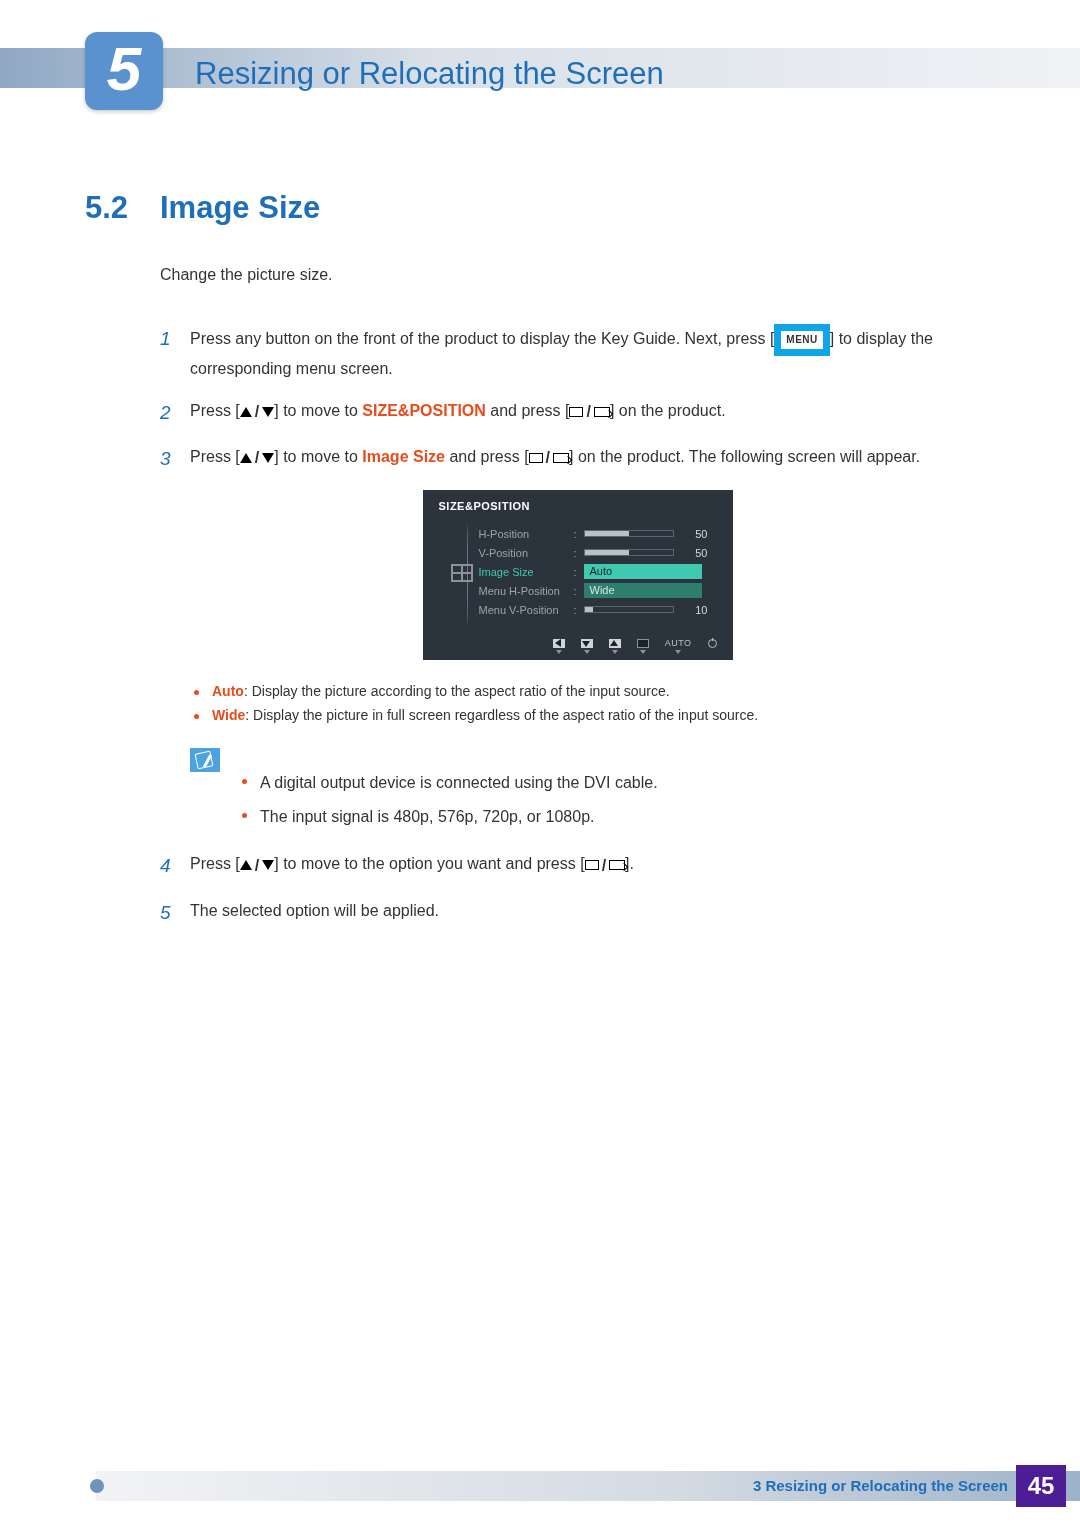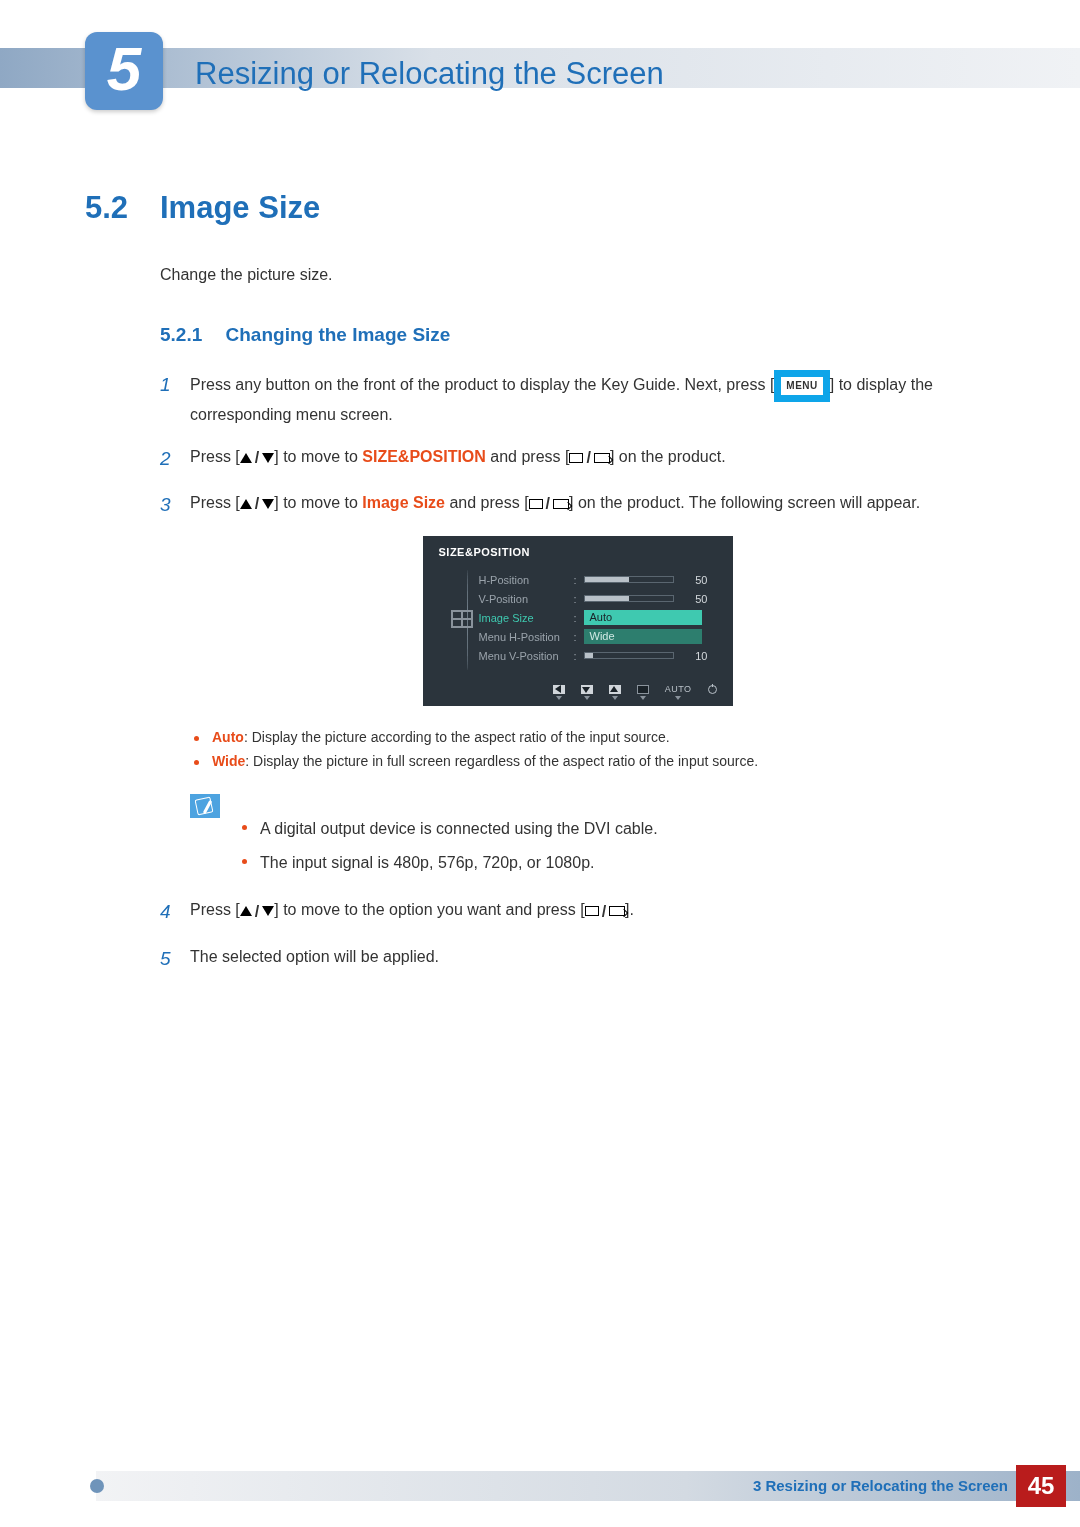--- a/index.html
+++ b/index.html
@@ -166,21 +166,21 @@
   .footer-dot {
     position: absolute; left: 90px; top: 14px; width: 14px; height: 14px;
     background: #6f94ba; border-radius: 50%;
   }
   .footer-text {
     position: absolute; right: 72px; top: 12px; font-size: 15px;
     color: #1f6fb8; font-weight: bold;
   }
   .page-box {
     position: absolute; right: 14px; top: 0; width: 50px; height: 42px;
-    background: #b91c1c; color: #fff; font-size: 24px; font-weight: bold;
+    background: #4c1d95; color: #fff; font-size: 24px; font-weight: bold;
     text-align: center; line-height: 42px;
   }
 </style>
 </head>
 <body>
 
 <div class="header-bar">
   <div class="header-grad"></div>
   <div class="chapter-box">5</div>
   <div class="chapter-title">Resizing or Relocating the Screen</div>
@@ -189,24 +189,20 @@
 <div class="content">
 
   <div class="sec-row">
     <div class="sec-num">5.2</div>
     <div class="sec-title">Image Size</div>
   </div>
 
   <div class="indent">
     <p class="intro">Change the picture size.</p>
 
-    <h3 class="subsec">
-      <span class="subnum">5.2.1</span>
-      <span>Changing the Image Size</span>
-    </h3>
 
     <ol class="step-list">
 
       <li>
         <span class="step-num">1</span>
         <span class="step-body">
           <span>Press any button on the front of the product to display the Key Guide. Next, press [</span><span class="menu-box">MENU</span><span>] to display the corresponding menu screen.</span>
         </span>
       </li>
 

